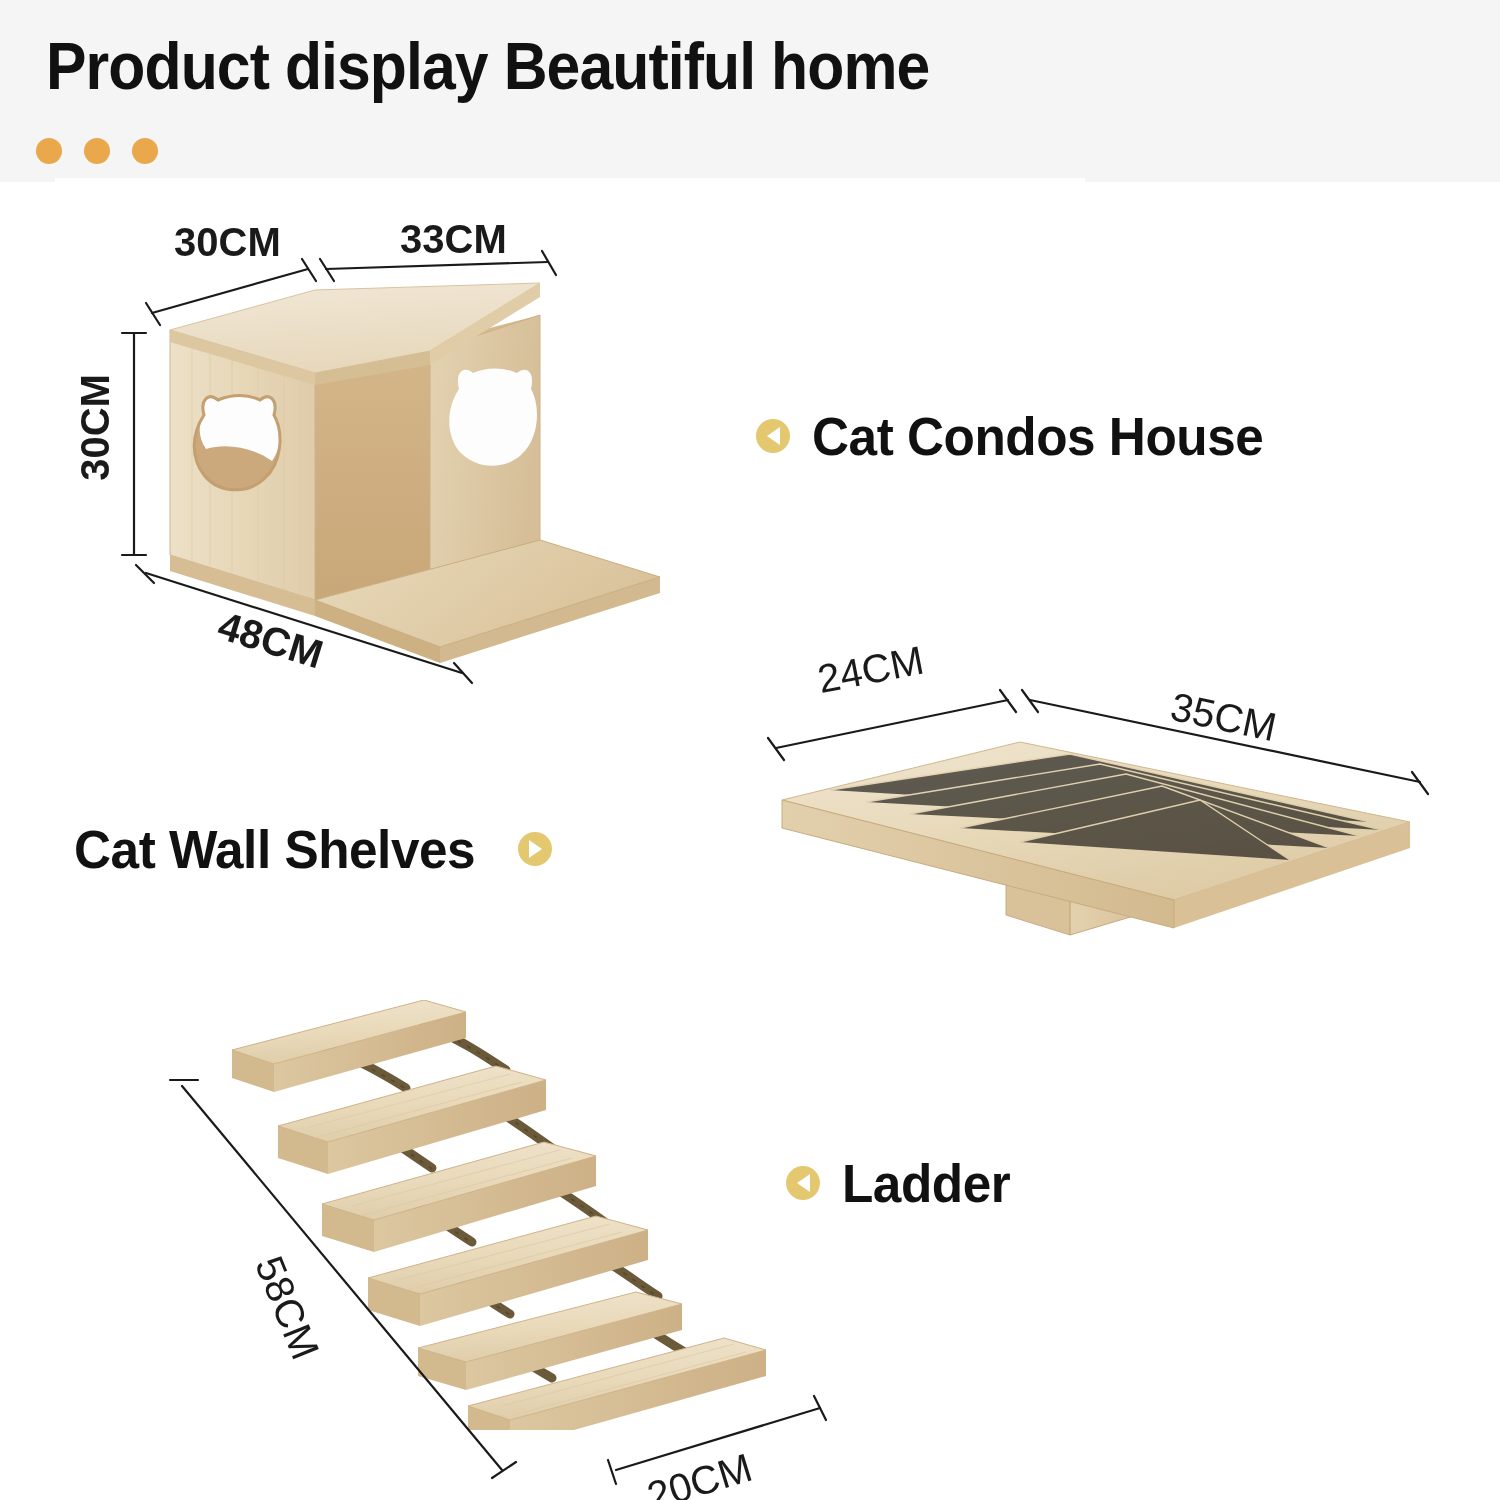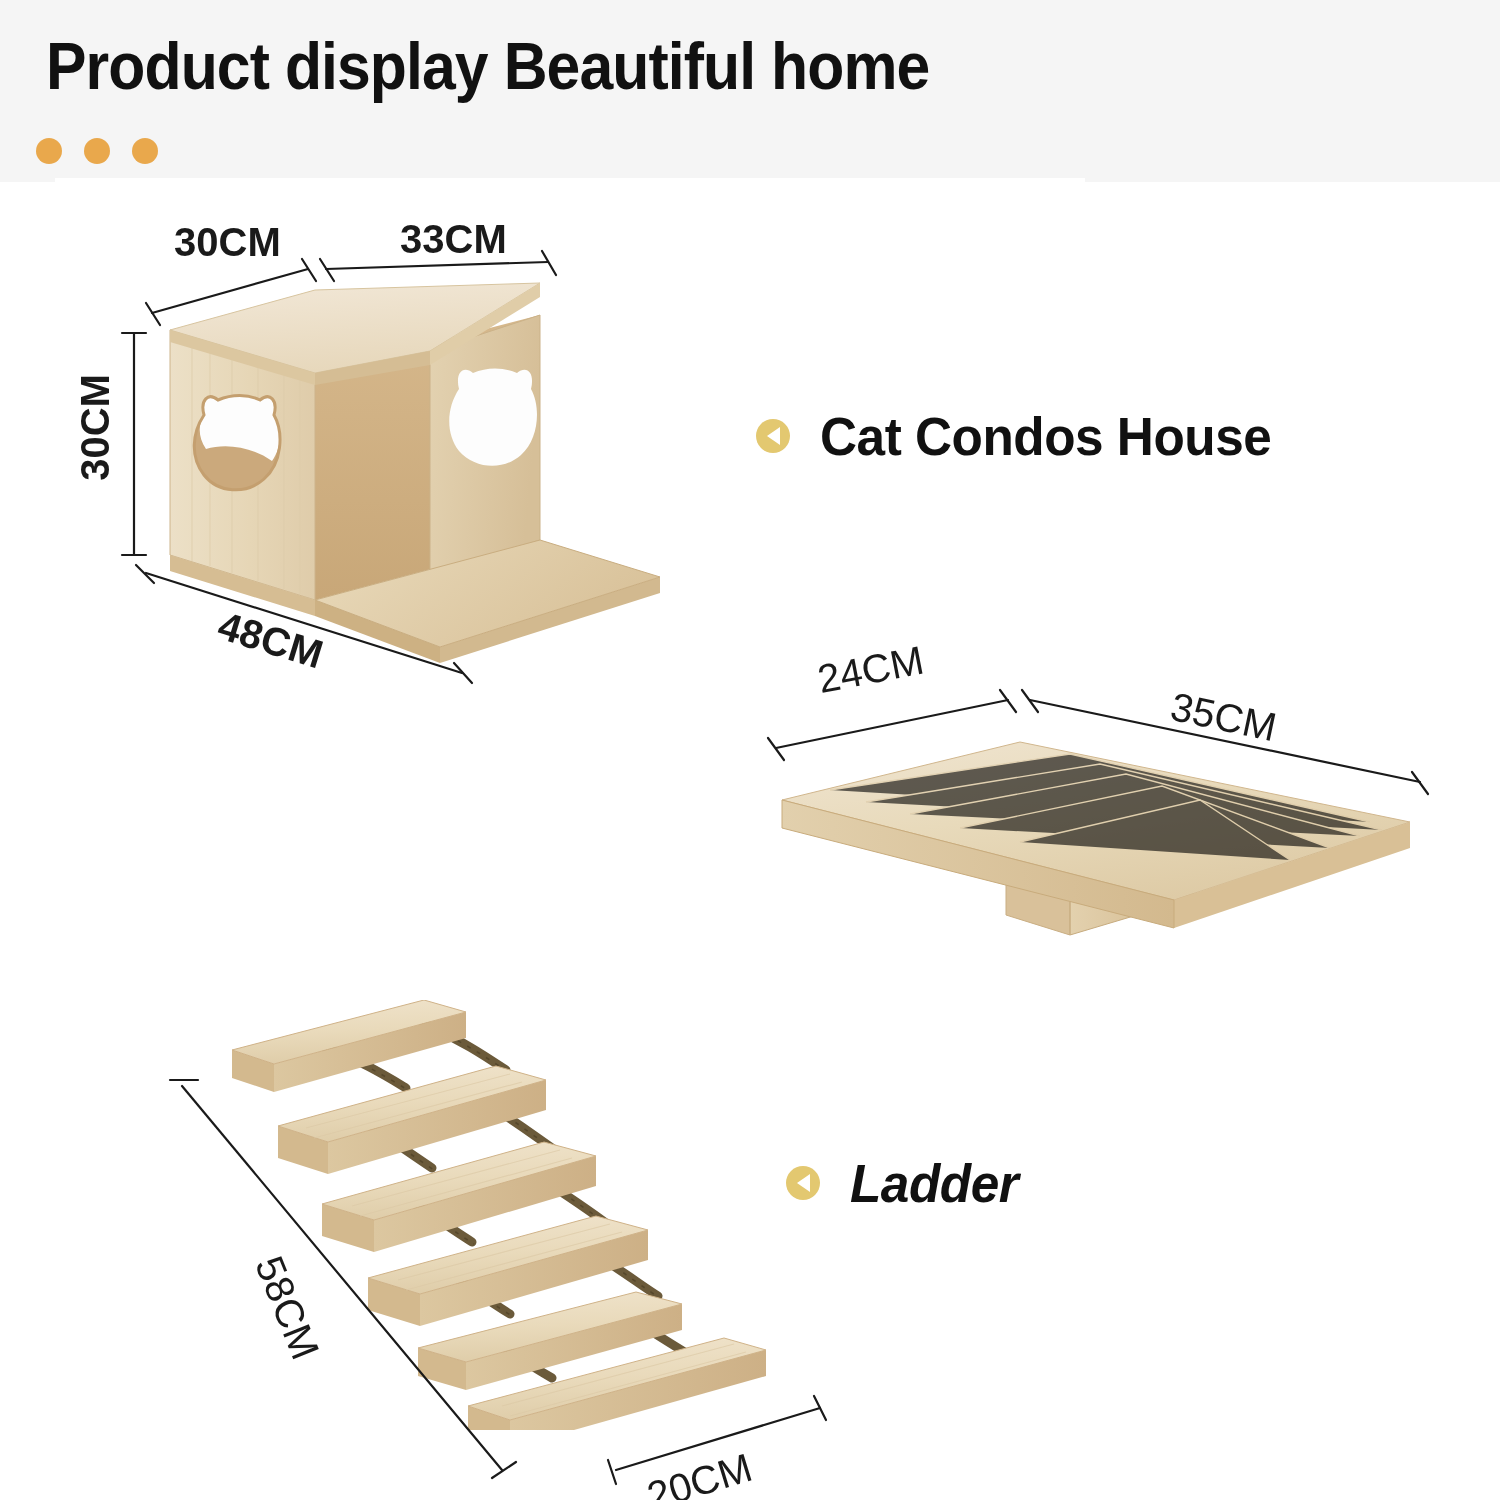--- a/index.html
+++ b/index.html
@@ -47,21 +47,21 @@
     white-space:nowrap;
     letter-spacing:0px;
   }
 
   
   .dimsvg{position:absolute;left:0;top:0;overflow:visible;pointer-events:none;}
 
   
   .caption{
     position:absolute;
-    display:flex;align-items:center;gap:30px;
+    display:flex;align-items:center;gap:22px;
     white-space:nowrap;
   }
   .caption-text{
     font-family:"Liberation Sans",sans-serif;
     font-weight:bold;
     font-size:54px;
     color:#111111;
     letter-spacing:-0.5px;
     transform:scaleX(0.95);
     transform-origin:left center;
@@ -274,20 +274,26 @@
         <line x1="260" y1="10" x2="650" y2="92"></line>
         <line x1="252" y1="0" x2="268" y2="22"></line>
         <line x1="642" y1="82" x2="658" y2="104"></line>
       </g>
     </svg>
 
     <div class="dim" style="left:44px;top:-32px;transform:rotate(-11deg);transform-origin:left top;">24CM</div>
     <div class="dim" style="left:406px;top:-6px;transform:rotate(12deg);transform-origin:left top;">35CM</div>
   </div>
 
+  <div class="caption" style="left:74px;top:818px;">
+    <span class="caption-text">Cat Wall Shelves</span>
+    <span class="marker right">
+      <span class="tri"></span>
+    </span>
+  </div>
 
   <div class="ladder">
     <svg width="640" height="430" viewBox="0 0 640 430">
       <defs>
         <linearGradient id="stepTop" x1="0" y1="0" x2="0.2" y2="1">
           <stop offset="0" stop-color="#f0e4cd"></stop>
           <stop offset="0.55" stop-color="#e9dabb"></stop>
           <stop offset="1" stop-color="#dfcda9"></stop>
         </linearGradient>
         <linearGradient id="stepEdge" x1="0" y1="0" x2="1" y2="0">
@@ -389,20 +395,20 @@
         <line x1="406" y1="470" x2="610" y2="408"></line>
         <line x1="398" y1="460" x2="406" y2="484"></line>
         <line x1="604" y1="396" x2="616" y2="420"></line>
       </g>
     </svg>
 
     <div class="dim" style="left:78px;top:250px;transform:rotate(68deg);transform-origin:left top;">58CM</div>
     <div class="dim" style="left:432px;top:476px;transform:rotate(-17deg);transform-origin:left top;">20CM</div>
   </div>
 
-  <div class="caption" style="left:786px;top:1152px;font-style:italic;">
+  <div class="caption" style="left:786px;top:1152px;">
     <span class="marker left">
       <span class="tri"></span>
     </span>
     <span class="caption-text">Ladder</span>
   </div>
 
 </div>
 
 </body></html>

